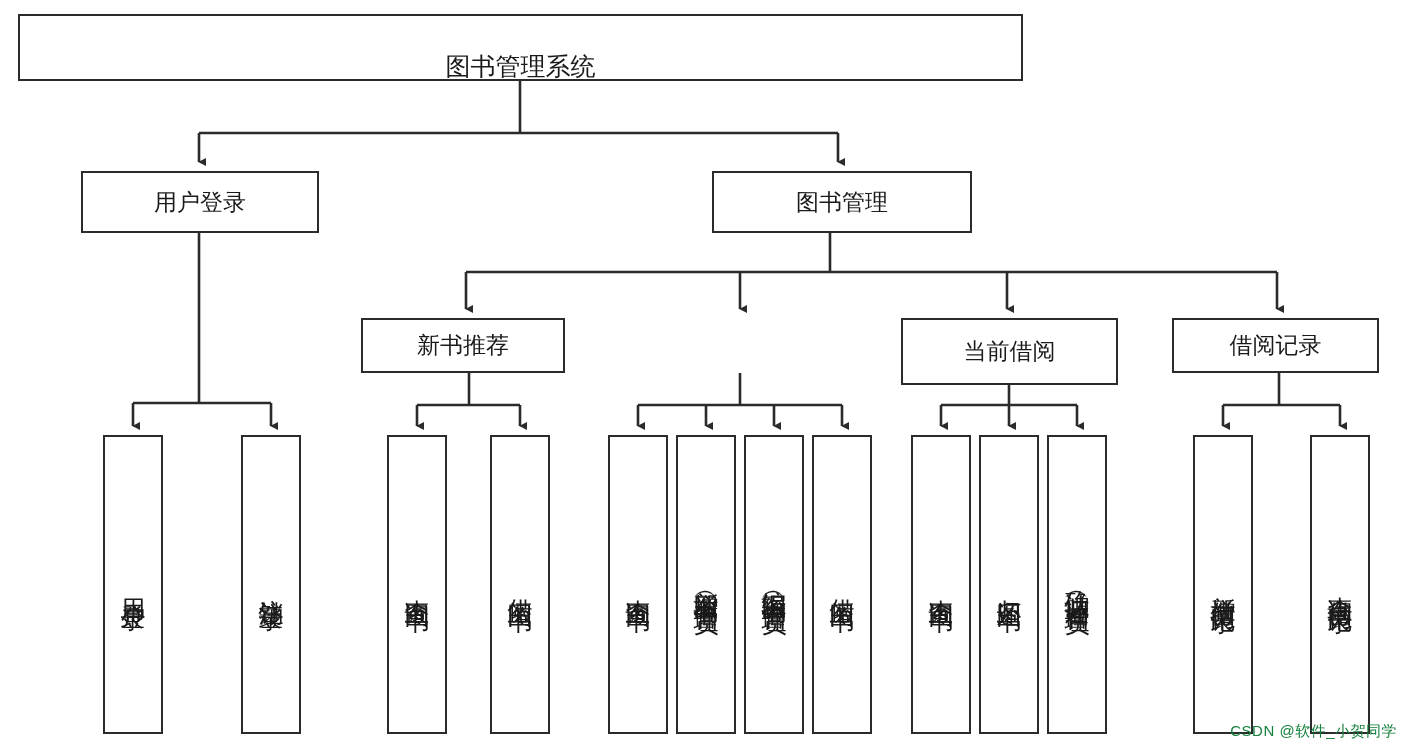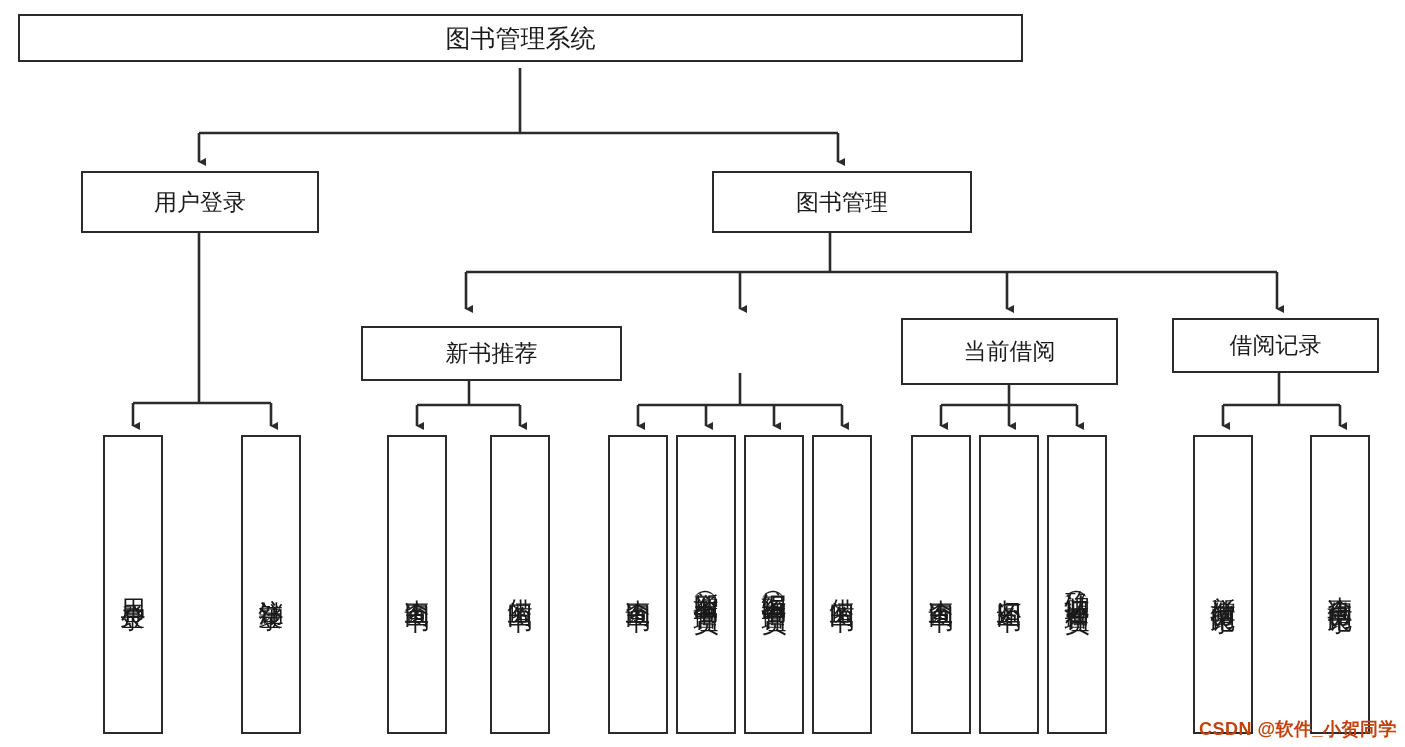--- a/index.html
+++ b/index.html
@@ -52,25 +52,24 @@
     text-orientation: upright;
     font-size: 25px;
     letter-spacing: 3px;
     line-height: 1.0;
     white-space: nowrap;
   }
   .watermark {
     position: absolute;
     right: 8px;
     bottom: 6px;
-    font-size: 18px;
-    color: #c2410c;
+    font-size: 15px;
+    color: #15803d;
     letter-spacing: 0.5px;
     white-space: nowrap;
-    font-weight: bold;
   }
 </style>
 </head>
 <body>
 
 <div id="canvas">
 
   <svg id="edges" viewBox="0 0 1405 747" xmlns="http://www.w3.org/2000/svg">
     <defs>
       <marker id="arrow" markerWidth="10" markerHeight="10" refX="4.6" refY="7.4" orient="auto" markerUnits="userSpaceOnUse">
@@ -115,32 +114,32 @@
       <path d="M1009,405 L1009,426" marker-end="url(#arrow)"></path>
       <path d="M1077,405 L1077,426" marker-end="url(#arrow)"></path>
 
       <path d="M1279,373 L1279,405"></path>
       <path d="M1223,405 L1340,405"></path>
       <path d="M1223,405 L1223,426" marker-end="url(#arrow)"></path>
       <path d="M1340,405 L1340,426" marker-end="url(#arrow)"></path>
     </g>
   </svg>
 
-  <div class="node node-root" style="left:18px; top:14px; width:1005px; height:48px;">
+  <div class="node node-root" style="left:18px; top:14px; width:1005px; height:67px;align-items:flex-end;">
     <span class="lbl">图书管理系统</span>
   </div>
 
   <div class="node node-l1" style="left:81px; top:171px; width:238px; height:62px;">
     <span class="lbl">用户登录</span>
   </div>
   <div class="node node-l1" style="left:712px; top:171px; width:260px; height:62px;">
     <span class="lbl">图书管理</span>
   </div>
 
-  <div class="node node-l2" style="left:361px; top:326px; width:261px; height:55px;">
+  <div class="node node-l2" style="left:361px; top:318px; width:204px; height:55px;">
     <span class="lbl">新书推荐</span>
   </div>
   <div class="node node-l2" style="left:901px; top:318px; width:217px; height:67px;">
     <span class="lbl">当前借阅</span>
   </div>
   <div class="node node-l2" style="left:1172px; top:318px; width:207px; height:55px;">
     <span class="lbl">借阅记录</span>
   </div>
 
   <div class="node node-leaf" style="left:103px; top:435px; width:60px; height:299px;">

